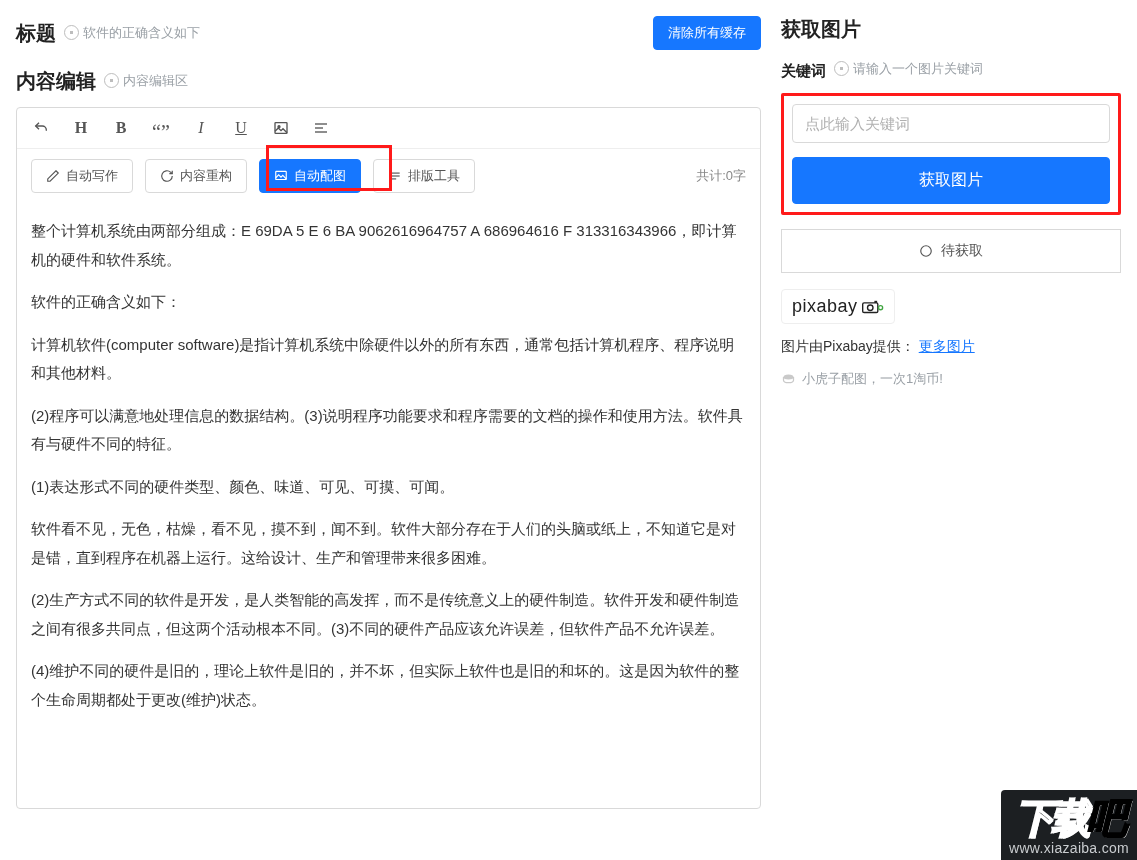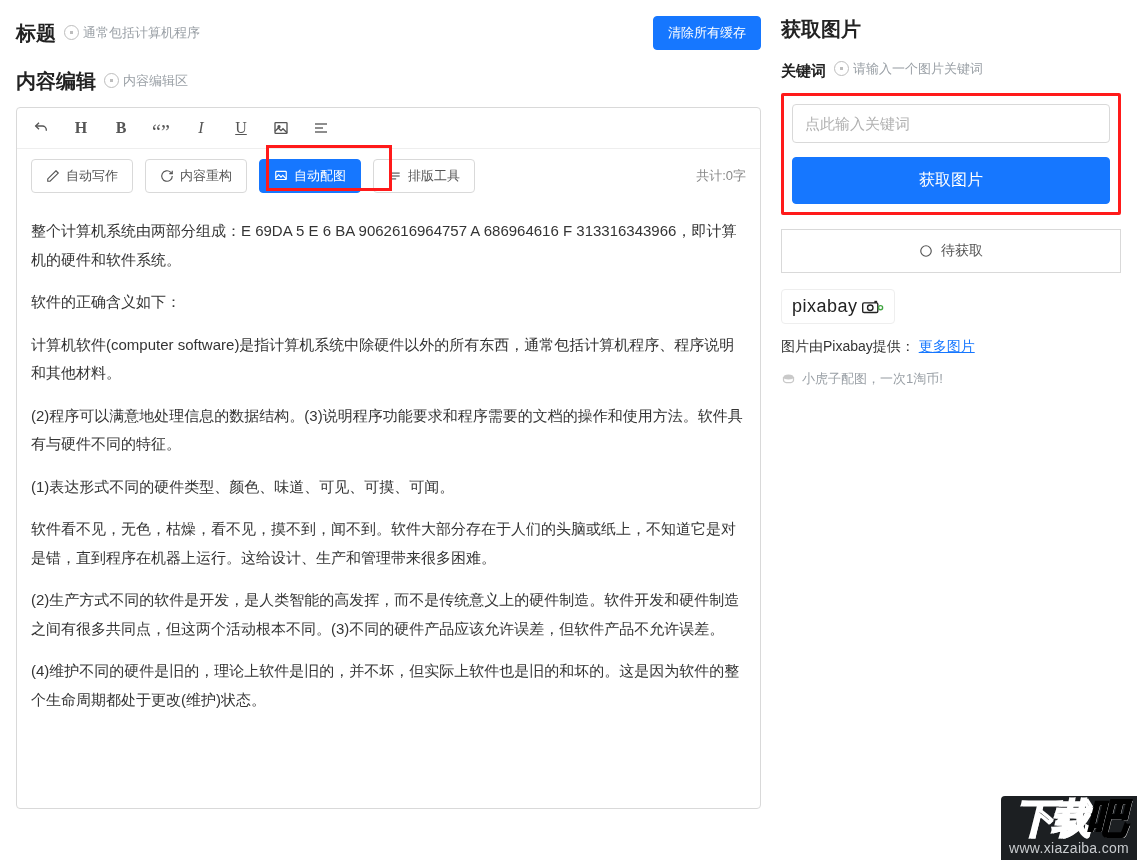--- a/index.html
+++ b/index.html
@@ -50,36 +50,36 @@
 .pixabay-logo { display: inline-flex; align-items: center; gap: 4px; border: 1px solid #eee; border-radius: 4px; padding: 6px 10px; margin-top: 16px; font-family: Arial, sans-serif; font-size: 18px; color: #222; font-weight: 400; letter-spacing: 0.5px; }
 .pixabay-logo svg { width: 22px; height: 14px; }
 
 .provider-line { margin-top: 14px; font-size: 14px; color: #333; }
 .provider-line a { color: #1677ff; text-decoration: underline; }
 
 .note-line { margin-top: 14px; font-size: 13px; color: #9aa0a6; display: flex; align-items: center; gap: 6px; }
 .note-line svg { width: 15px; height: 15px; fill: #bdbdbd; }
 
 .watermark { position: fixed; right: 0; bottom: 0; pointer-events: none; }
-.wm-main { color: #000; font-size: 40px; font-weight: 900; font-style: italic; -webkit-text-stroke: 2px #fff; letter-spacing: -4px; text-shadow: 1px 1px 0 #fff; line-height: 1; background: #1c1f22; padding: 2px 6px 0 14px; border-top-left-radius: 4px; margin-top: 20px; }
+.wm-main { color: #000; font-size: 40px; font-weight: 900; font-style: italic; -webkit-text-stroke: 2px #fff; letter-spacing: -4px; text-shadow: 1px 1px 0 #fff; line-height: 1; background: #1c1f22; padding: 8px 6px 0 14px; border-top-left-radius: 4px; margin-top: 20px; }
 .wm-main .white { color: #fff; -webkit-text-stroke: 2px #000; }
 .wm-url { background: #1c1f22; color: #c9cccf; font-size: 14px; padding: 2px 8px 4px; text-align: right; letter-spacing: 0.3px; font-family: Arial, sans-serif; }
 
 .toolbar2-wrap { position: relative; }
 </style>
 </head>
 <body>
 
 <div class="layout">
   <div class="main">
 
     <div class="section-header">
       <div class="left">
         <span class="section-title">标题</span>
-        <span class="section-hint">通常包括计算机程序</span>
+        <span class="section-hint">软件的正确含义如下</span>
       </div>
       <button class="btn primary">清除所有缓存</button>
     </div>
 
 
     <div class="content-section">
       <div class="section-header">
         <div class="left">
           <span class="section-title">内容编辑</span>
           <span class="section-hint">内容编辑区</span>

